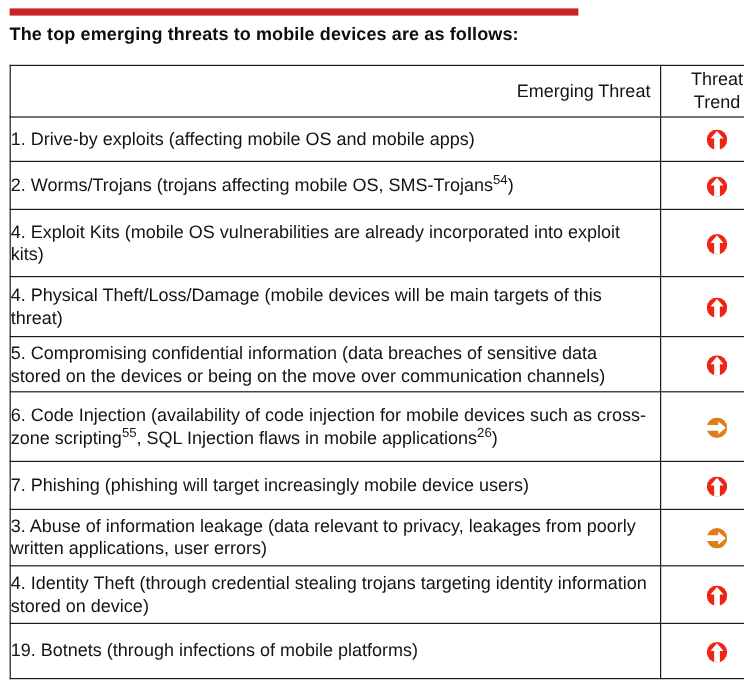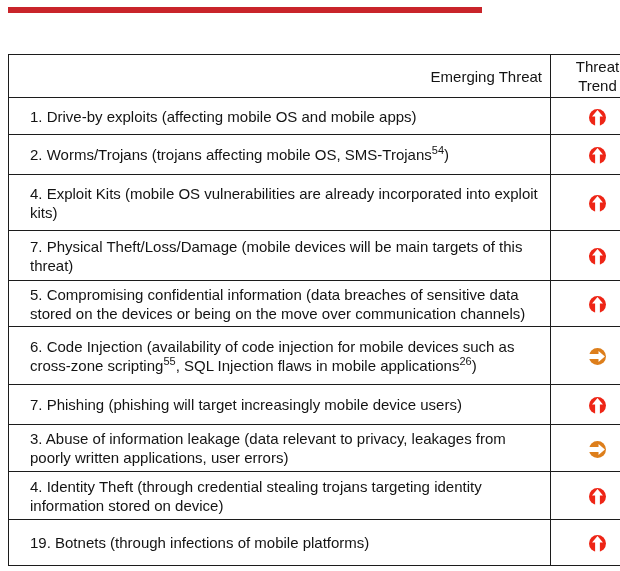--- a/index.html
+++ b/index.html
@@ -59,21 +59,21 @@
   tbody tr:nth-child(3)  { height: 56px; }
   tbody tr:nth-child(4)  { height: 50px; }
   tbody tr:nth-child(5)  { height: 46px; }
   tbody tr:nth-child(6)  { height: 58px; }
   tbody tr:nth-child(7)  { height: 40px; }
   tbody tr:nth-child(8)  { height: 47px; }
   tbody tr:nth-child(9)  { height: 48px; }
   tbody tr:nth-child(10) { height: 46px; }
   td.threat-cell {
     text-align: left;
-    padding: 3px 10px 3px 21px;
+    padding: 3px 10px 3px 0;
   }
   td.threat-cell sup {
     font-size: 11px;
     line-height: 0;
     margin-top: 32px;
   }
   td.trend-cell {
     text-align: center;
     padding: 2px;
   }
@@ -81,20 +81,21 @@
     display: inline-block;
     vertical-align: middle;
   }
 </style>
 </head>
 <body>
 
 <div class="page">
   <div class="accent-bar" style="background: rgb(201, 36, 42);"></div>
 
+  <div class="heading">The top emerging threats to mobile devices are as follows:</div>
 
   <table class="threats">
     <thead>
       <tr>
         <th class="col-threat">Emerging Threat</th>
         <th class="col-trend">Threat Trend</th>
       </tr>
     </thead>
     <tbody>
         <tr>
@@ -112,21 +113,21 @@
             </svg></td>
         </tr>
         <tr>
           <td class="threat-cell">4. Exploit Kits (mobile OS vulnerabilities are already incorporated into exploit kits)</td>
           <td class="trend-cell"><svg width="17" height="17" viewBox="0 0 20 20">
               <circle cx="10" cy="10" r="10" fill="#ee2516"></circle>
               <path d="M10 1.3 L16.4 8.8 L12.8 8.8 L12.8 20 L7.2 20 L7.2 8.8 L3.6 8.8 Z" fill="#ffffff"></path>
             </svg></td>
         </tr>
         <tr>
-          <td class="threat-cell">7. Physical Theft/Loss/Damage (mobile devices will be main targets of this threat)</td>
+          <td class="threat-cell">4. Physical Theft/Loss/Damage (mobile devices will be main targets of this threat)</td>
           <td class="trend-cell"><svg width="17" height="17" viewBox="0 0 20 20">
               <circle cx="10" cy="10" r="10" fill="#ee2516"></circle>
               <path d="M10 1.3 L16.4 8.8 L12.8 8.8 L12.8 20 L7.2 20 L7.2 8.8 L3.6 8.8 Z" fill="#ffffff"></path>
             </svg></td>
         </tr>
         <tr>
           <td class="threat-cell">5. Compromising confidential information (data breaches of sensitive data stored on the devices or being on the move over communication channels)</td>
           <td class="trend-cell"><svg width="17" height="17" viewBox="0 0 20 20">
               <circle cx="10" cy="10" r="10" fill="#ee2516"></circle>
               <path d="M10 1.3 L16.4 8.8 L12.8 8.8 L12.8 20 L7.2 20 L7.2 8.8 L3.6 8.8 Z" fill="#ffffff"></path>

